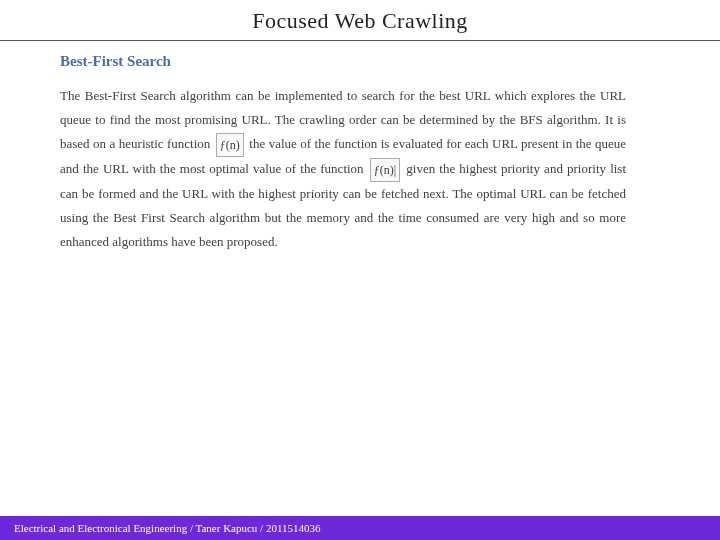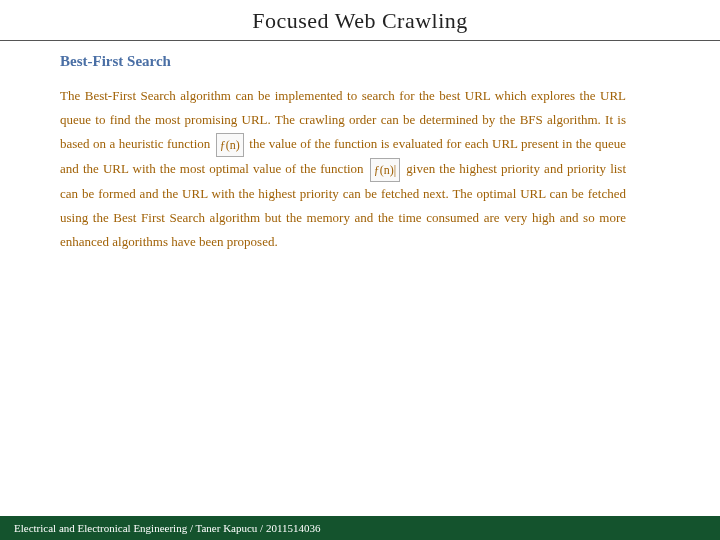--- a/index.html
+++ b/index.html
@@ -48,40 +48,40 @@
     .section-heading {
       font-size: 15px;
       font-weight: bold;
       color: #4a6fa5;
       margin-bottom: 14px;
       font-family: 'Times New Roman', Times, serif;
     }
 
     .body-text {
       font-size: 13px;
-      color: #a16207;
+      color: #404040;
       line-height: 1.85;
       text-align: justify;
       font-family: 'Times New Roman', Times, serif;
     }
 
     .inline-formula {
       display: inline-block;
       border: 1px solid #aaa;
       padding: 0px 3px;
       font-size: 12px;
       background: #f9f9f9;
       margin: 0 2px;
       vertical-align: middle;
       min-width: 28px;
       min-height: 16px;
     }
 
     .footer-bar {
-      background: #14532d;
+      background: #6d28d9;
       color: #ffffff;
       font-size: 11px;
       padding: 6px 14px;
       display: flex;
       align-items: center;
       width: 100%;
       font-family: 'Times New Roman', Times, serif;
     }
   </style>
 </head>

